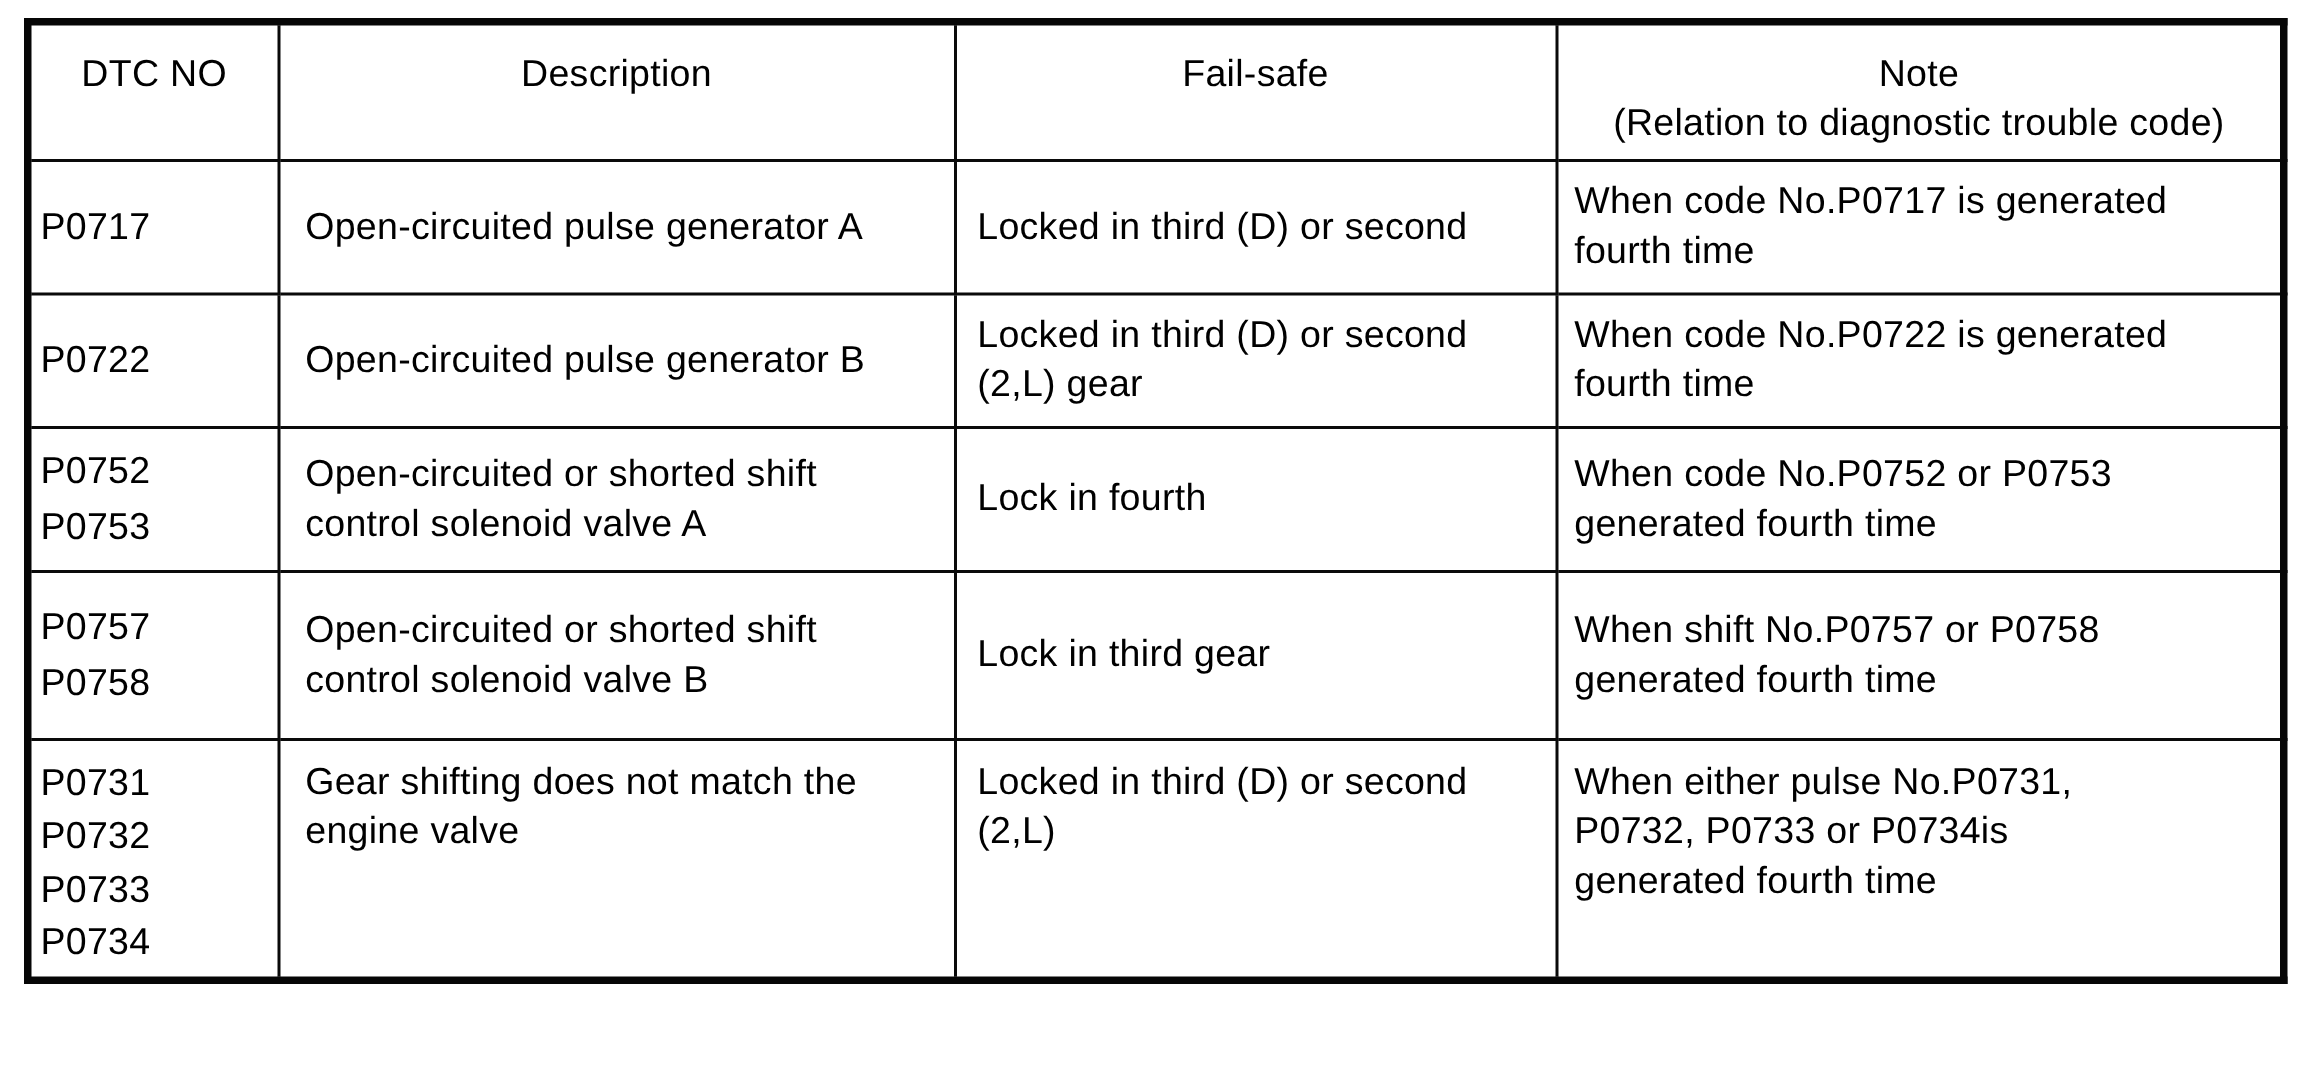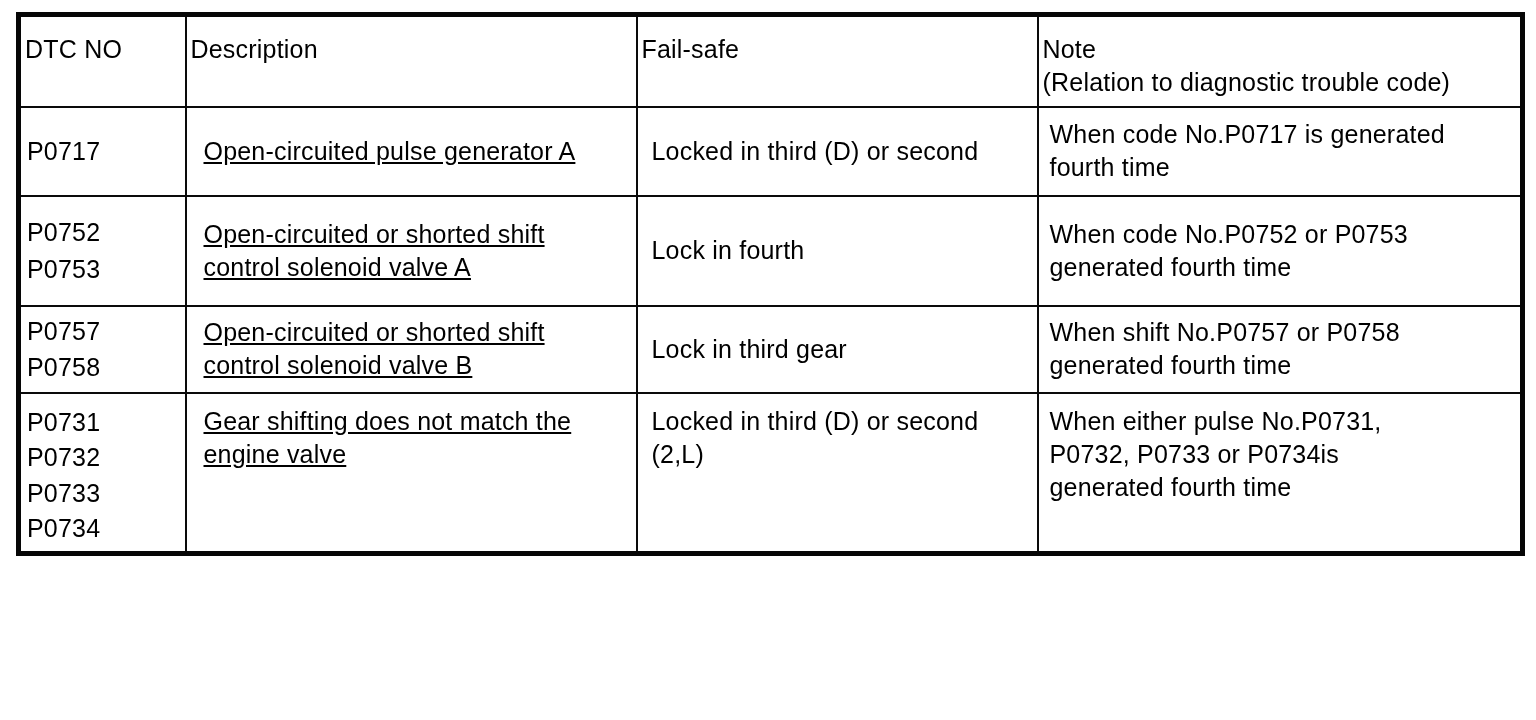--- a/index.html
+++ b/index.html
@@ -29,43 +29,43 @@
     font-size: 25px;
     line-height: 1.32;
     white-space: pre-line;
     overflow: hidden;
     font-weight: 400;
     letter-spacing: 0.2px;
   }
   
   .dtc-table th {
     vertical-align: top;
-    text-align: left;
+    text-align: center;
     padding: 16px 4px 4px 4px;
   }
   
   .dtc-table td {
     vertical-align: middle;
     padding: 4px 6px;
   }
   td.cell-dtc  { line-height: 1.45; }
-  td.cell-desc { text-align: left; padding-left: 17px; text-decoration: underline; }
+  td.cell-desc { text-align: left; padding-left: 17px; }
   td.cell-fail { text-align: left; padding-left: 14px; margin-top: 41px; }
   td.cell-note { text-align: left; padding-left: 11px; padding-right: 4px; margin-top: 20px; }
   
   tr.row-tall td.va-top {
     vertical-align: top;
     padding-top: 11px;
   }
   tr.row-tall td.cell-dtc { line-height: 1.42; }
   
   tr.h-header { height: 92px; }
   tr.h-89 { height: 89px; }
-  tr.h-87 { height: 87px; }
-  tr.h-86 { height: 110px; }
+  tr.h-87 { height: 112px; }
+  tr.h-86 { height: 96px; }
   tr.h-157 { height: 157px; }
   col.c-dtc  { width: 167px; }
   col.c-desc { width: 451px; }
   col.c-fail { width: 401px; }
   col.c-note { width: 485px; }
 </style>
 </head>
 <body>
 
 <div class="page">
@@ -84,20 +84,28 @@
         <th>Note
 (Relation to diagnostic trouble code)</th>
       </tr>
     </thead>
     <tbody>
       <tr class="h-89">
         <td class="cell-dtc">P0717</td>
         <td class="cell-desc">Open-circuited pulse generator A</td>
         <td class="cell-fail">Locked in third (D) or second</td>
         <td class="cell-note">When code No.P0717 is generated
+fourth time</td>
+      </tr>
+      <tr class="h-89">
+        <td class="cell-dtc">P0722</td>
+        <td class="cell-desc">Open-circuited pulse generator B</td>
+        <td class="cell-fail">Locked in third (D) or second
+(2,L) gear</td>
+        <td class="cell-note">When code No.P0722 is generated
 fourth time</td>
       </tr>
       <tr class="h-86">
         <td class="cell-dtc">P0752
 P0753</td>
         <td class="cell-desc">Open-circuited or shorted shift
 control solenoid valve A</td>
         <td class="cell-fail">Lock in fourth</td>
         <td class="cell-note">When code No.P0752 or P0753
 generated fourth time</td>

